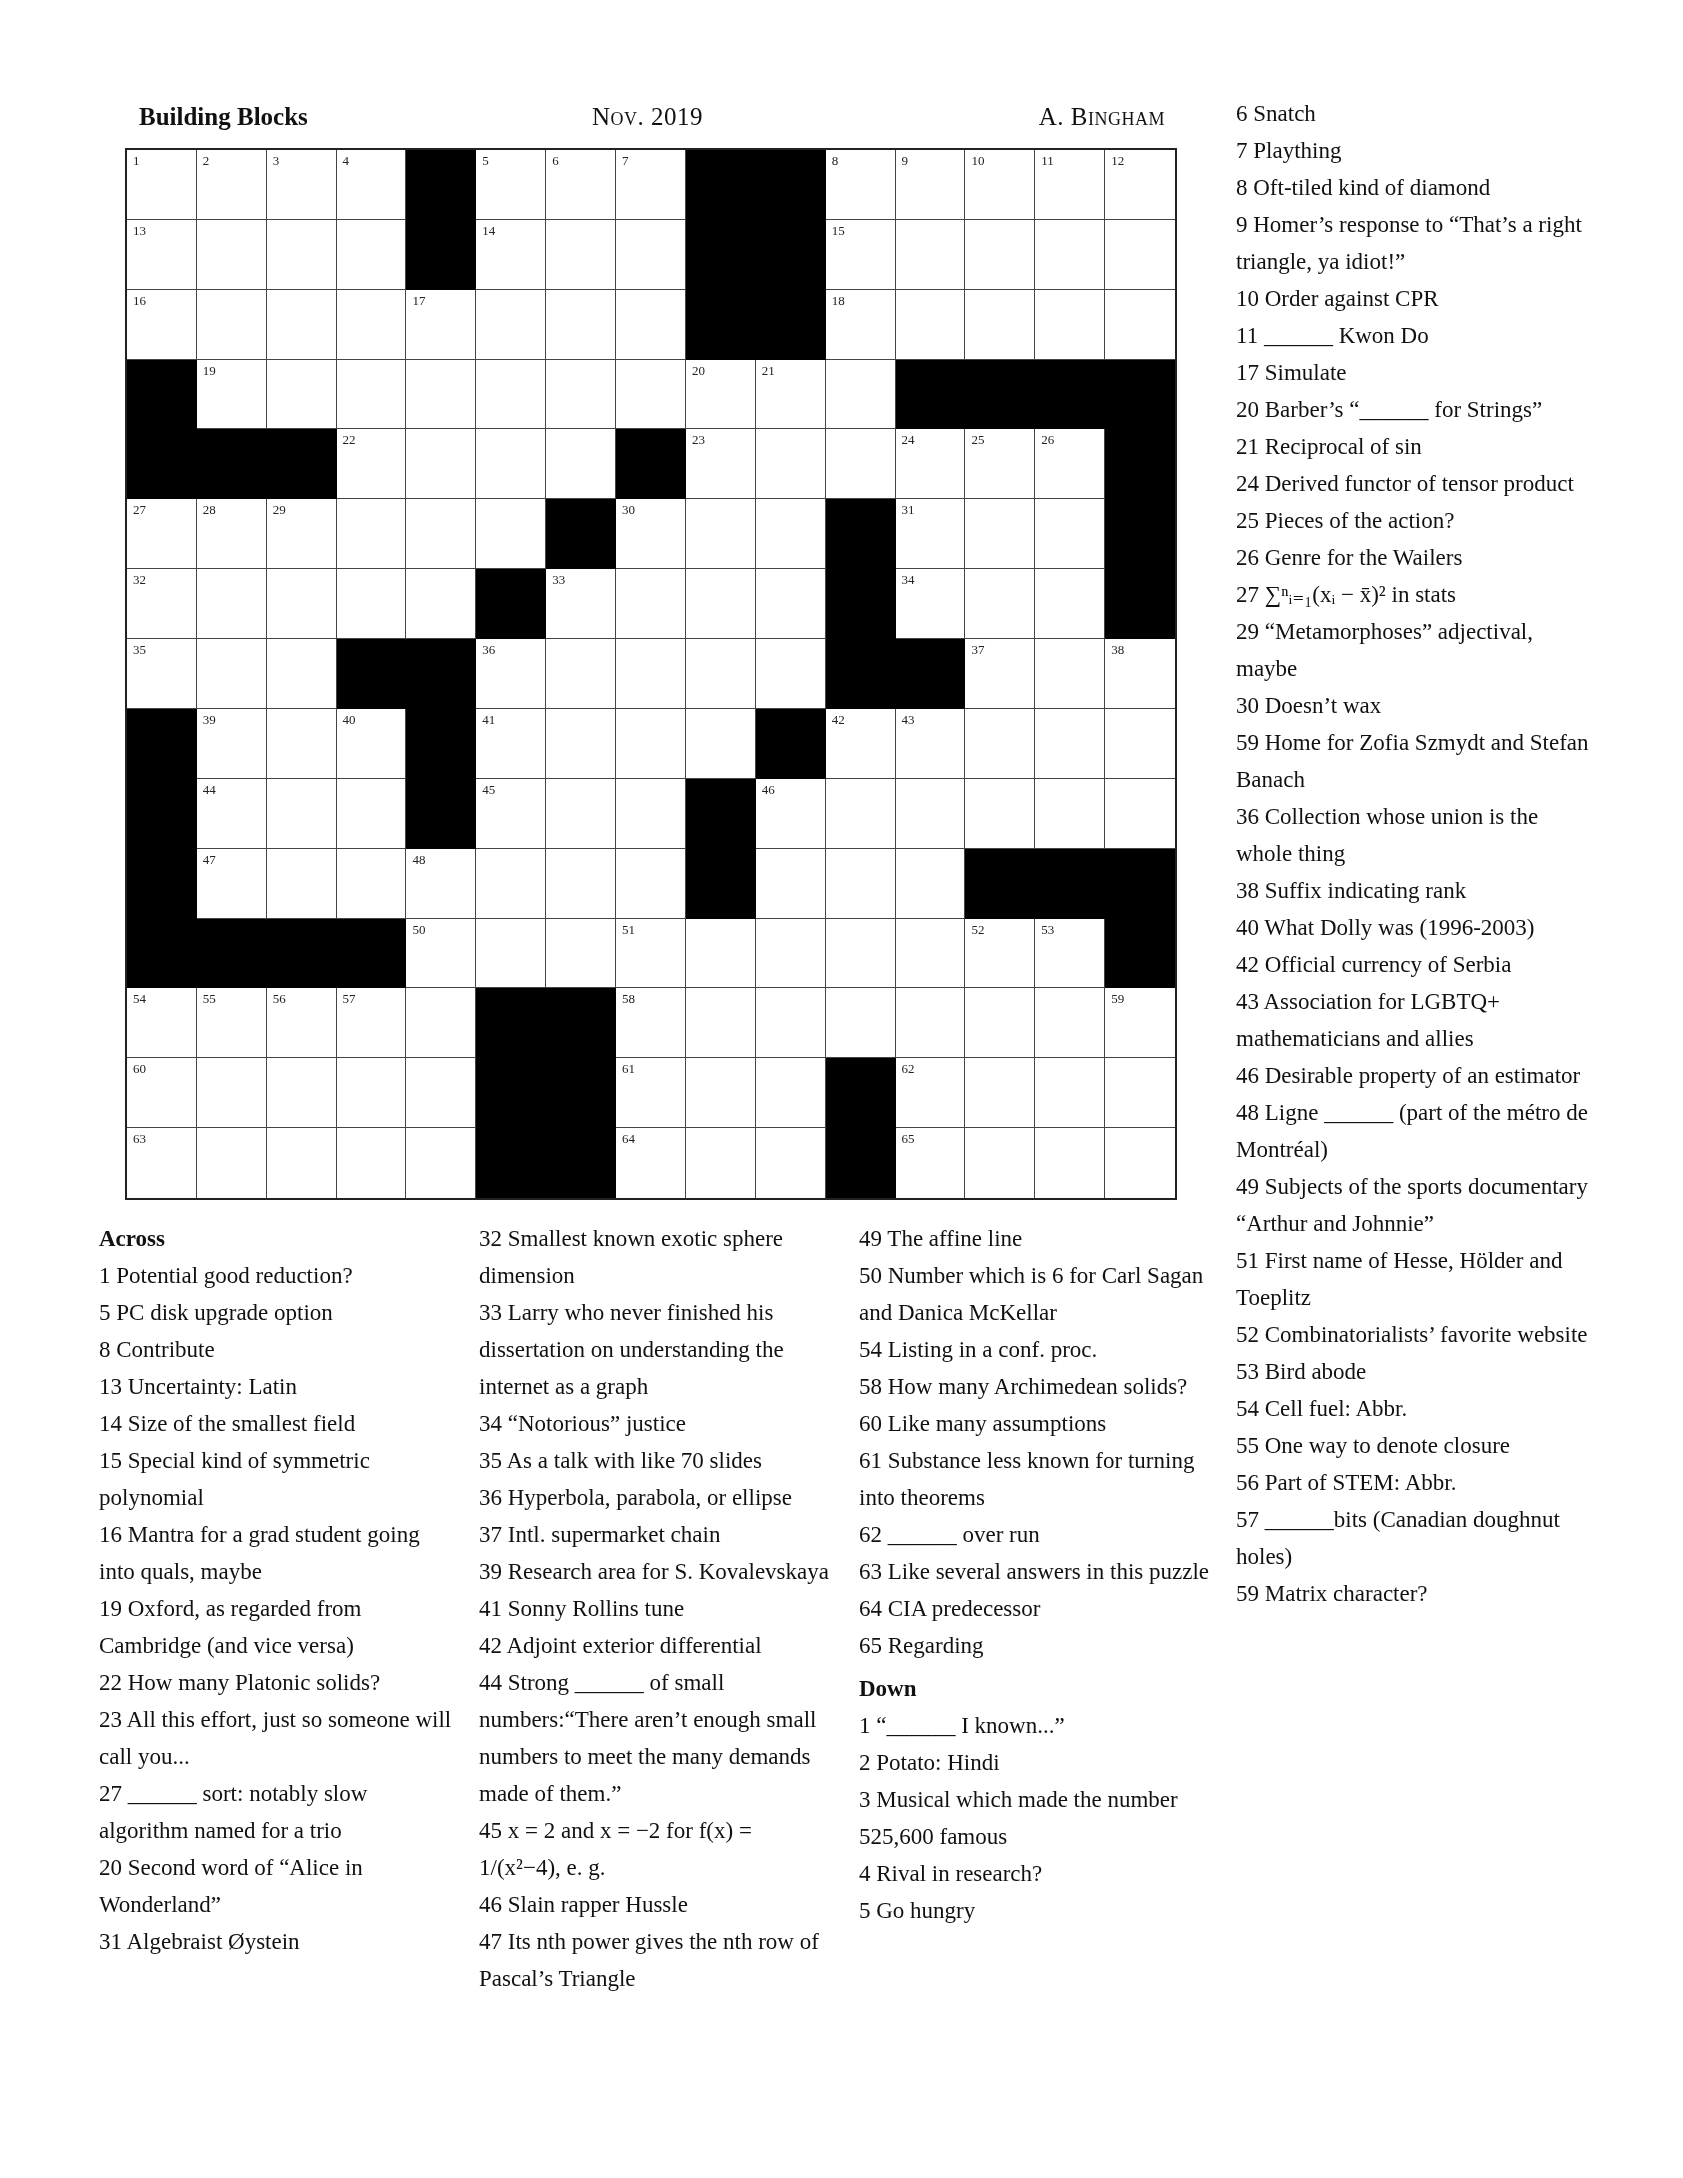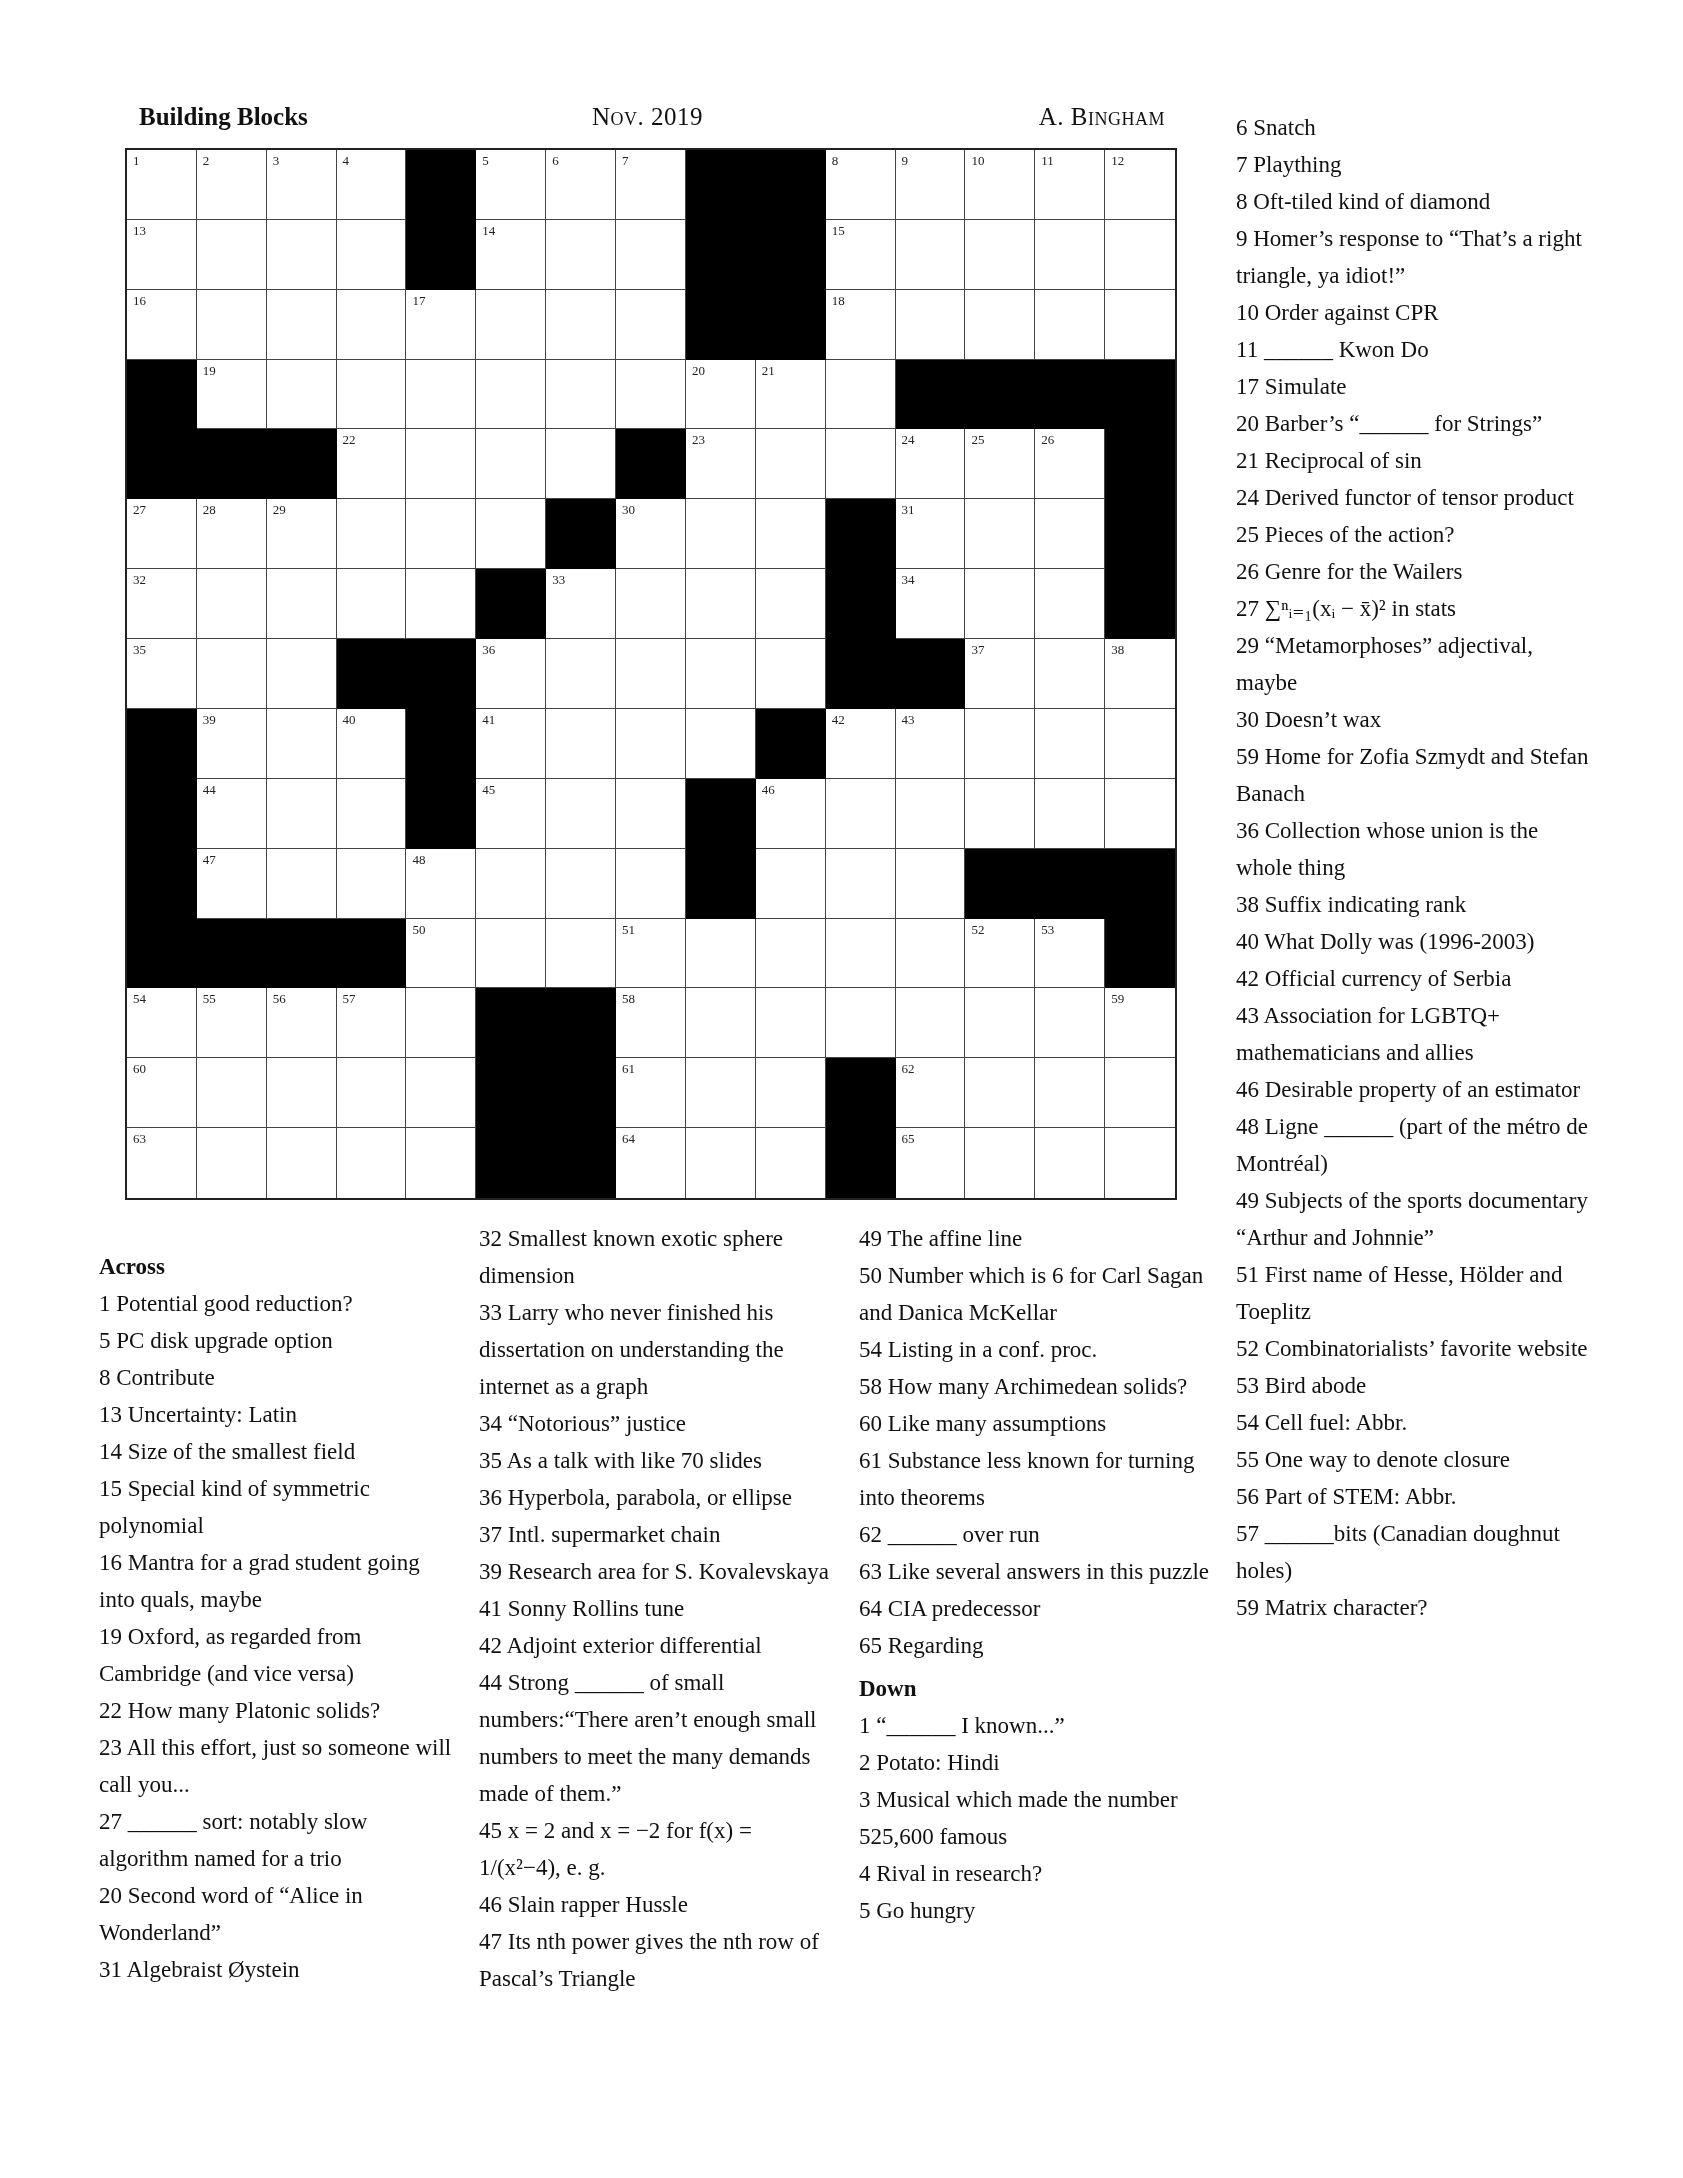--- a/index.html
+++ b/index.html
@@ -9,27 +9,27 @@
   .hdr-title { left: 139px; font-weight: bold; }
   .hdr-date { left: 592px; font-variant: small-caps; letter-spacing: 0.5px; }
   .hdr-author { right: 518px; font-variant: small-caps; letter-spacing: 0.5px; }
   .grid { position: absolute; left: 125px; top: 148px; width: 1052px; height: 1052px;
           display: grid; grid-template-columns: repeat(15, 1fr); grid-template-rows: repeat(15, 1fr);
           border: 2px solid #222; box-sizing: border-box; background: #fff; }
   .cell { position: relative; border-right: 1px solid #444; border-bottom: 1px solid #444; box-sizing: border-box; background: #fff; }
   .cell.black { background: #000; border-color: #000; }
   .cell .num { position: absolute; top: 4px; left: 6px; font-size: 13px; line-height: 13px; color: #222; }
   .col { position: absolute; font-size: 23px; line-height: 37px; }
-  .col .sec { font-weight: bold; margin-top: 28px; }
+  .col .sec { font-weight: bold; }
   .col .sec.down { margin-top: 6px; }
   .clue { display: block; }
   .col1 { left: 99px; top: 1220px; width: 356px; }
   .col2 { left: 479px; top: 1220px; width: 356px; }
   .col3 { left: 859px; top: 1220px; width: 356px; }
-  .col4 { left: 1236px; top: 109px; width: 356px; }
+  .col4 { left: 1236px; top: 95px; width: 356px; }
 </style>
 </head>
 <body>
 
 <div class="hdr hdr-title">Building Blocks</div>
 <div class="hdr hdr-date">Nov. 2019</div>
 <div class="hdr hdr-author">A. Bingham</div>
 
 <div class="grid" id="grid">
     <div class="cell">

